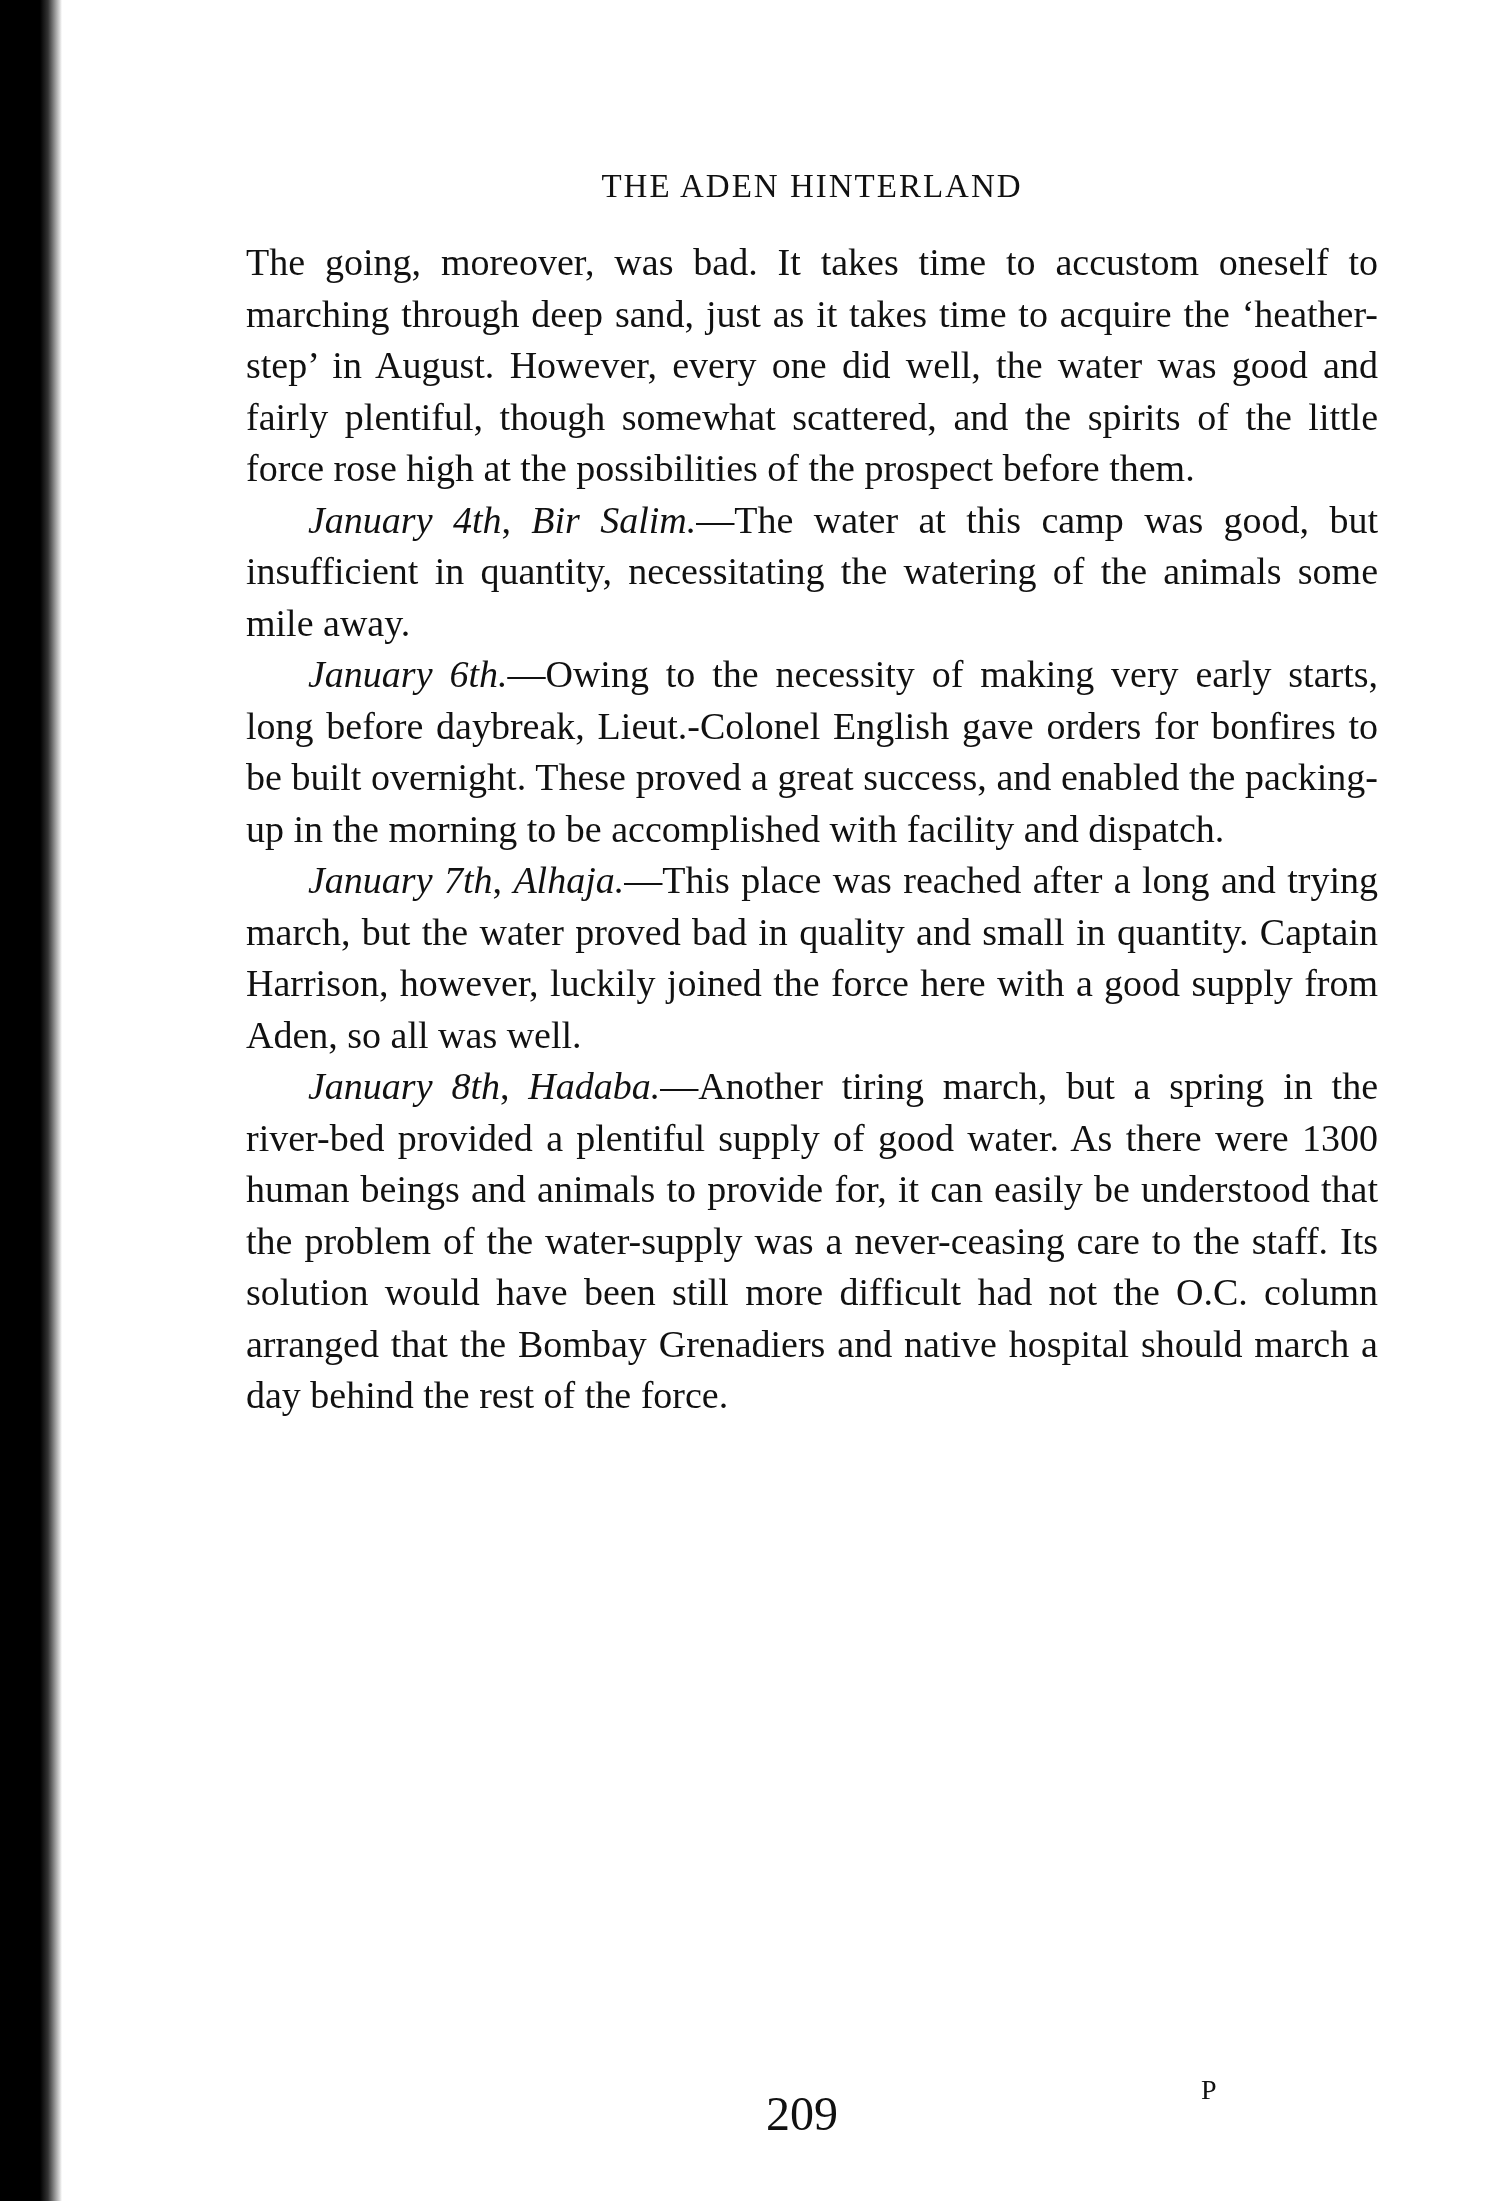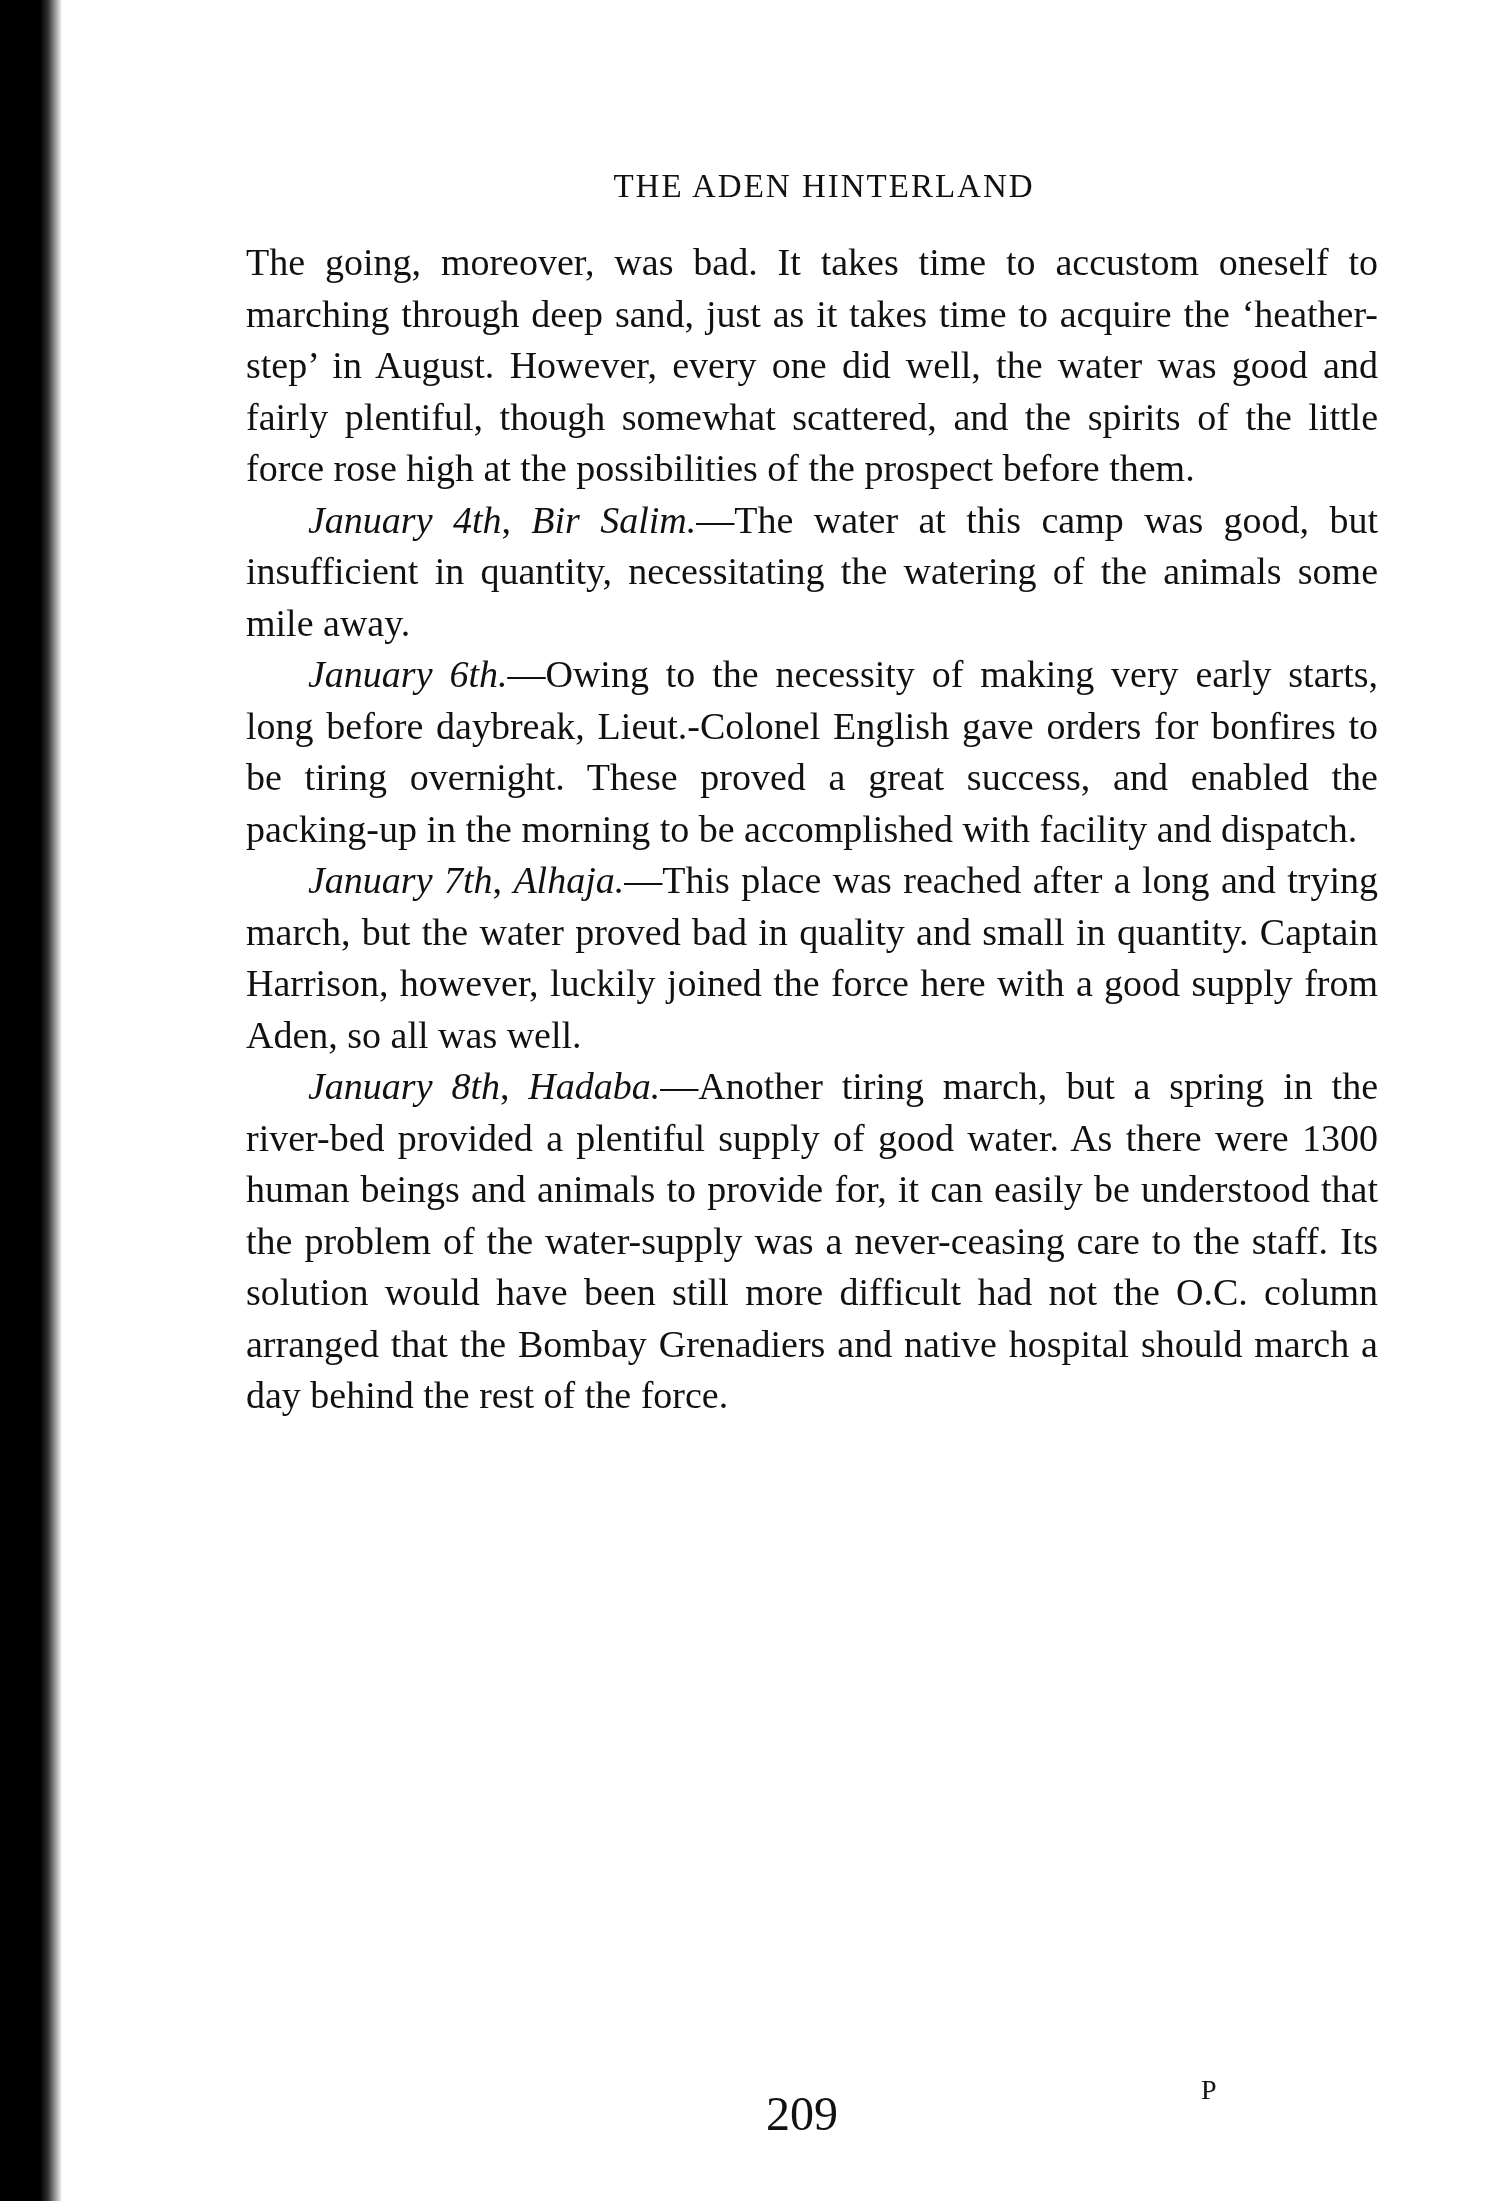--- a/index.html
+++ b/index.html
@@ -8,21 +8,21 @@
     font-family: "Liberation Serif", "DejaVu Serif", serif; color: #111;
   }
   .binding-edge {
     position: absolute; left: 0; top: 0; width: 62px; height: 2201px;
     background: linear-gradient(to right, #000 0, #000 40px, #333 48px, #888 54px, #ddd 60px, #fff 62px);
   }
   .page {
     position: absolute; left: 246px; top: 0; width: 1132px;
   }
   .running-head {
-    position: absolute; top: 168px; left: 12px; width: 1132px; text-align: center;
+    position: absolute; top: 168px; left: 0; width: 1132px; text-align: center;
     font-size: 33px; letter-spacing: 2px; font-weight: normal;
   }
   .body-text {
     position: absolute; top: 237px; left: 0; width: 1132px;
     font-size: 38px; line-height: 51.5px; text-align: justify;
   }
   .body-text p { margin: 0; text-indent: 62px; }
   .body-text p.first { text-indent: 0; }
   .body-text i { font-style: italic; }
   .folio {
@@ -39,21 +39,21 @@
 
 <div class="page">
   <div class="running-head">THE ADEN HINTERLAND</div>
 
   <div class="body-text">
     <p class="first"><span>The going, moreover, was bad.  It takes time to accustom oneself to marching through deep sand, just as it takes time to acquire the ‘heather-step’ in August.  However, every one did well, the water was good and fairly plentiful, though somewhat scattered, and the spirits of the little force rose high at the possibilities of the prospect before them.</span></p>
 
     <p><i>January 4th</i><span>, </span><i>Bir Salim.</i><span>—The water at this camp was good, but insufficient in quantity, necessitating the watering of the animals some mile away.</span></p>
 
 
-    <p><i>January 6th.</i><span>—Owing to the necessity of making very early starts, long before daybreak, Lieut.-Colonel English gave orders for bonfires to be tiring overnight.  These proved a great success, and enabled the packing-up in the morning to be accomplished with facility and dispatch.</span></p>
+    <p><i>January 6th.</i><span>—Owing to the necessity of making very early starts, long before daybreak, Lieut.-Colonel English gave orders for bonfires to be built overnight.  These proved a great success, and enabled the packing-up in the morning to be accomplished with facility and dispatch.</span></p>
 
     <p><i>January 7th</i><span>, </span><i>Alhaja.</i><span>—This place was reached after a long and trying march, but the water proved bad in quality and small in quantity.  Captain Harrison, however, luckily joined the force here with a good supply from Aden, so all was well.</span></p>
 
     <p><i>January 8th</i><span>, </span><i>Hadaba.</i><span>—Another tiring march, but a spring in the river-bed provided a plentiful supply of good water.  As there were 1300 human beings and animals to provide for, it can easily be understood that the problem of the water-supply was a never-ceasing care to the staff.  Its solution would have been still more difficult had not the O.C. column arranged that the Bombay Grenadiers and native hospital should march a day behind the rest of the force.</span></p>
 
 
   </div>
 
   <div class="folio">209</div>
   <div class="signature">P</div>

